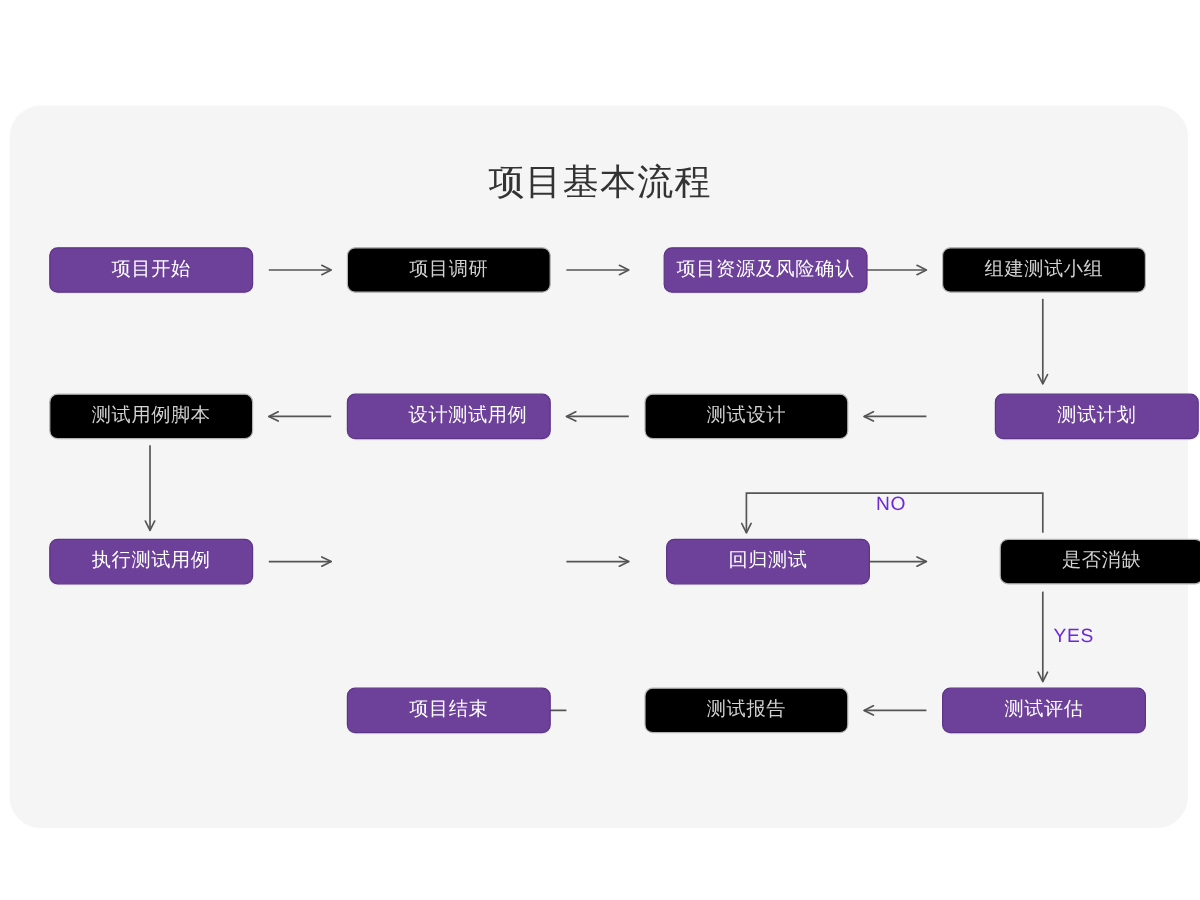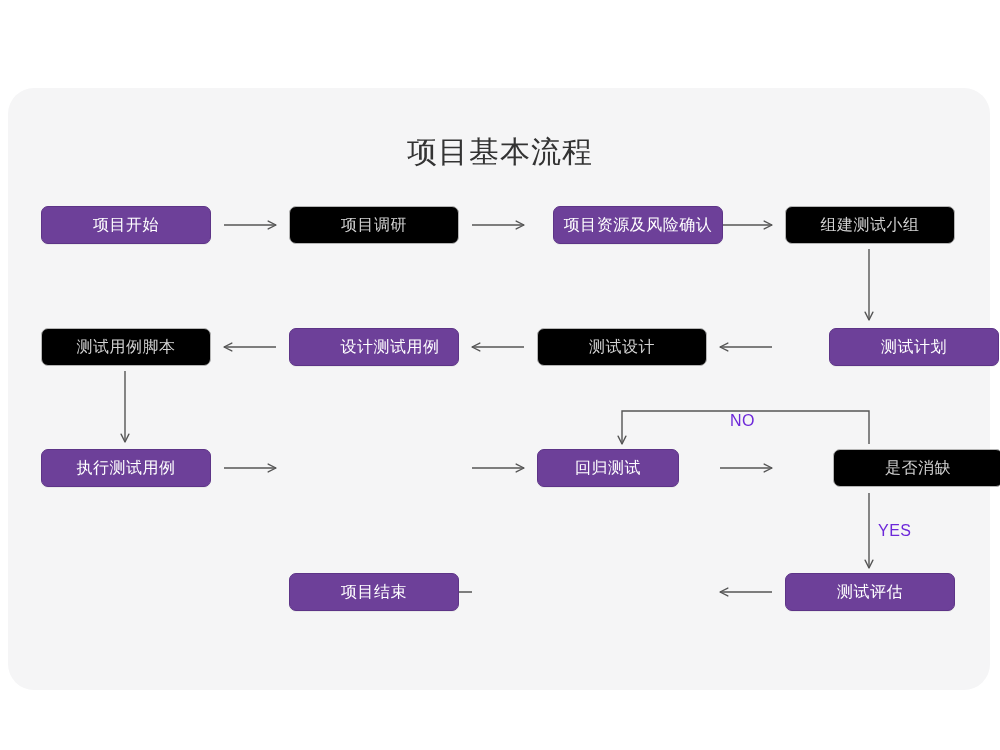--- a/index.html
+++ b/index.html
@@ -121,19 +121,20 @@
   <div class="node gray" style="left:289px;top:206px;width:170px;height:38px;">项目调研</div>
   <div class="node purple" style="left:537px;top:206px;width:170px;height:38px;margin-left:16px;">项目资源及风险确认</div>
   <div class="node gray" style="left:785px;top:206px;width:170px;height:38px;">组建测试小组</div>
 
   <div class="node gray" style="left:41px;top:328px;width:170px;height:38px;">测试用例脚本</div>
   <div class="node purple" style="left:289px;top:328px;width:170px;height:38px;padding-left:32px;">设计测试用例</div>
   <div class="node gray" style="left:537px;top:328px;width:170px;height:38px;">测试设计</div>
   <div class="node purple" style="left:785px;top:328px;width:170px;height:38px;margin-left:44px;">测试计划</div>
 
   <div class="node purple" style="left:41px;top:449px;width:170px;height:38px;">执行测试用例</div>
-  <div class="node purple" style="left:537px;top:449px;width:142px;height:38px;">回归测试</div>
+  <div class="node purple" style="left:555px;top:449px;width:170px;height:38px;">回归测试</div>
   <div class="node gray" style="left:785px;top:449px;width:170px;height:38px;margin-left:48px;">是否消缺</div>
 
   <div class="node purple" style="left:289px;top:573px;width:170px;height:38px;">项目结束</div>
+  <div class="node gray" style="left:537px;top:573px;width:170px;height:38px;">测试报告</div>
   <div class="node purple" style="left:785px;top:573px;width:170px;height:38px;">测试评估</div>
 
 </div>
 
 </body></html>

